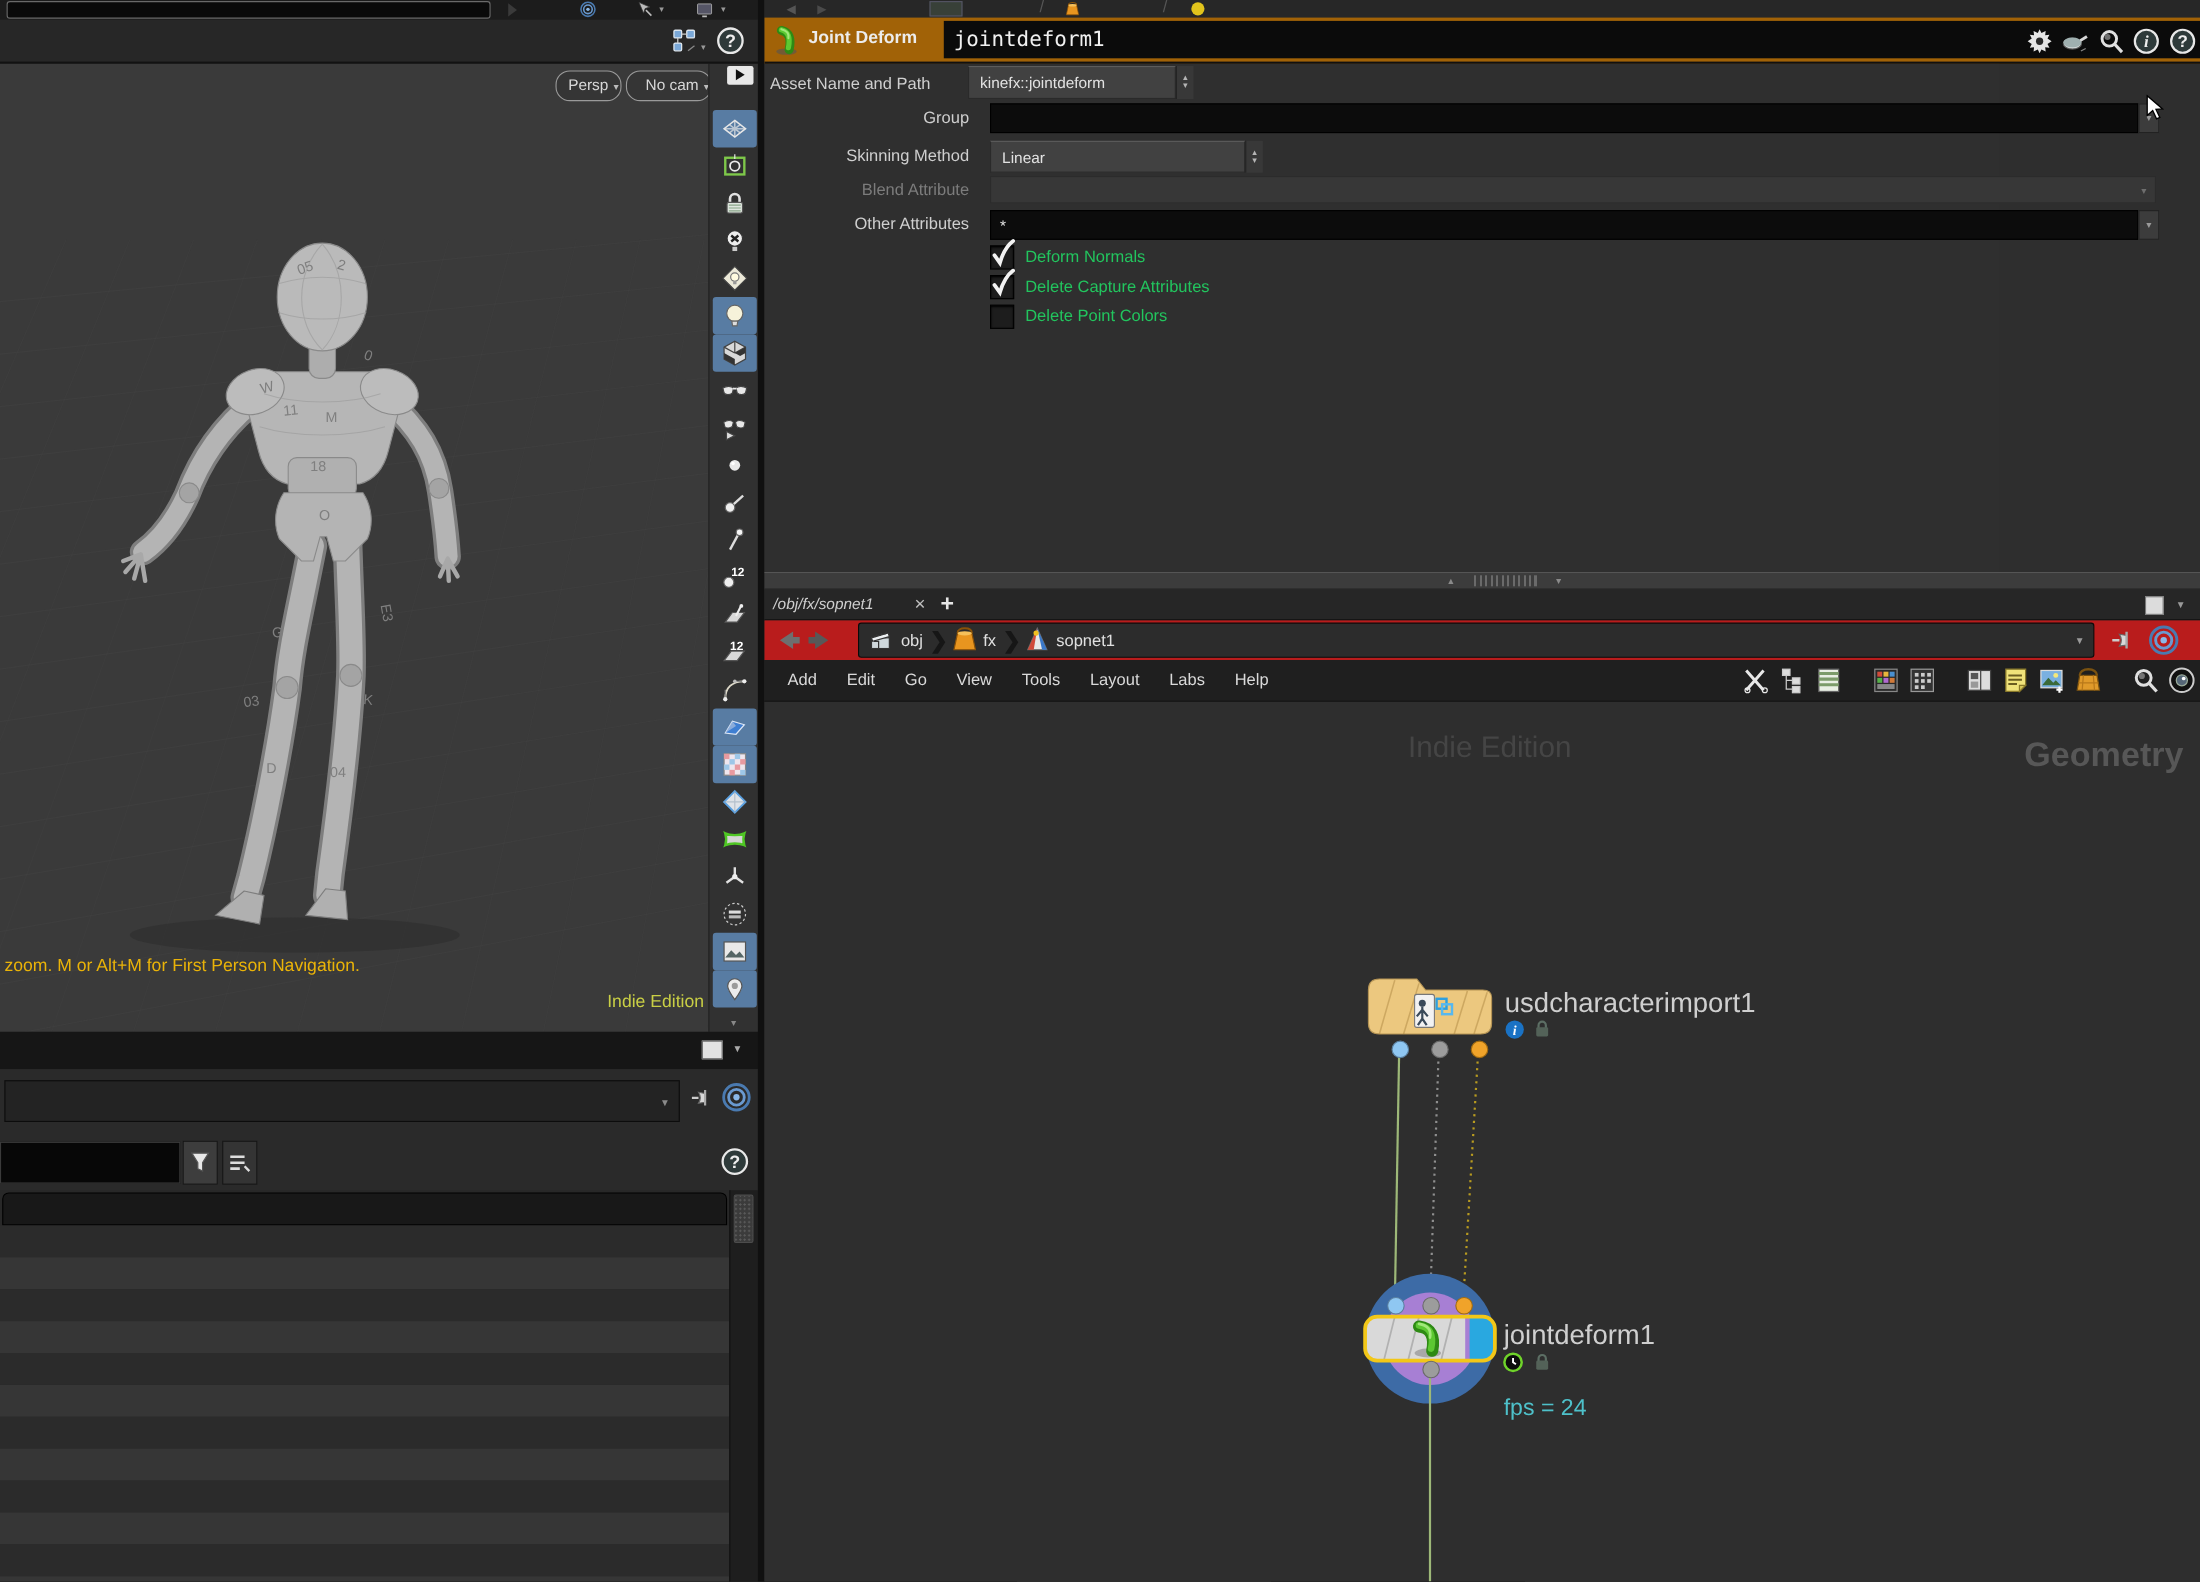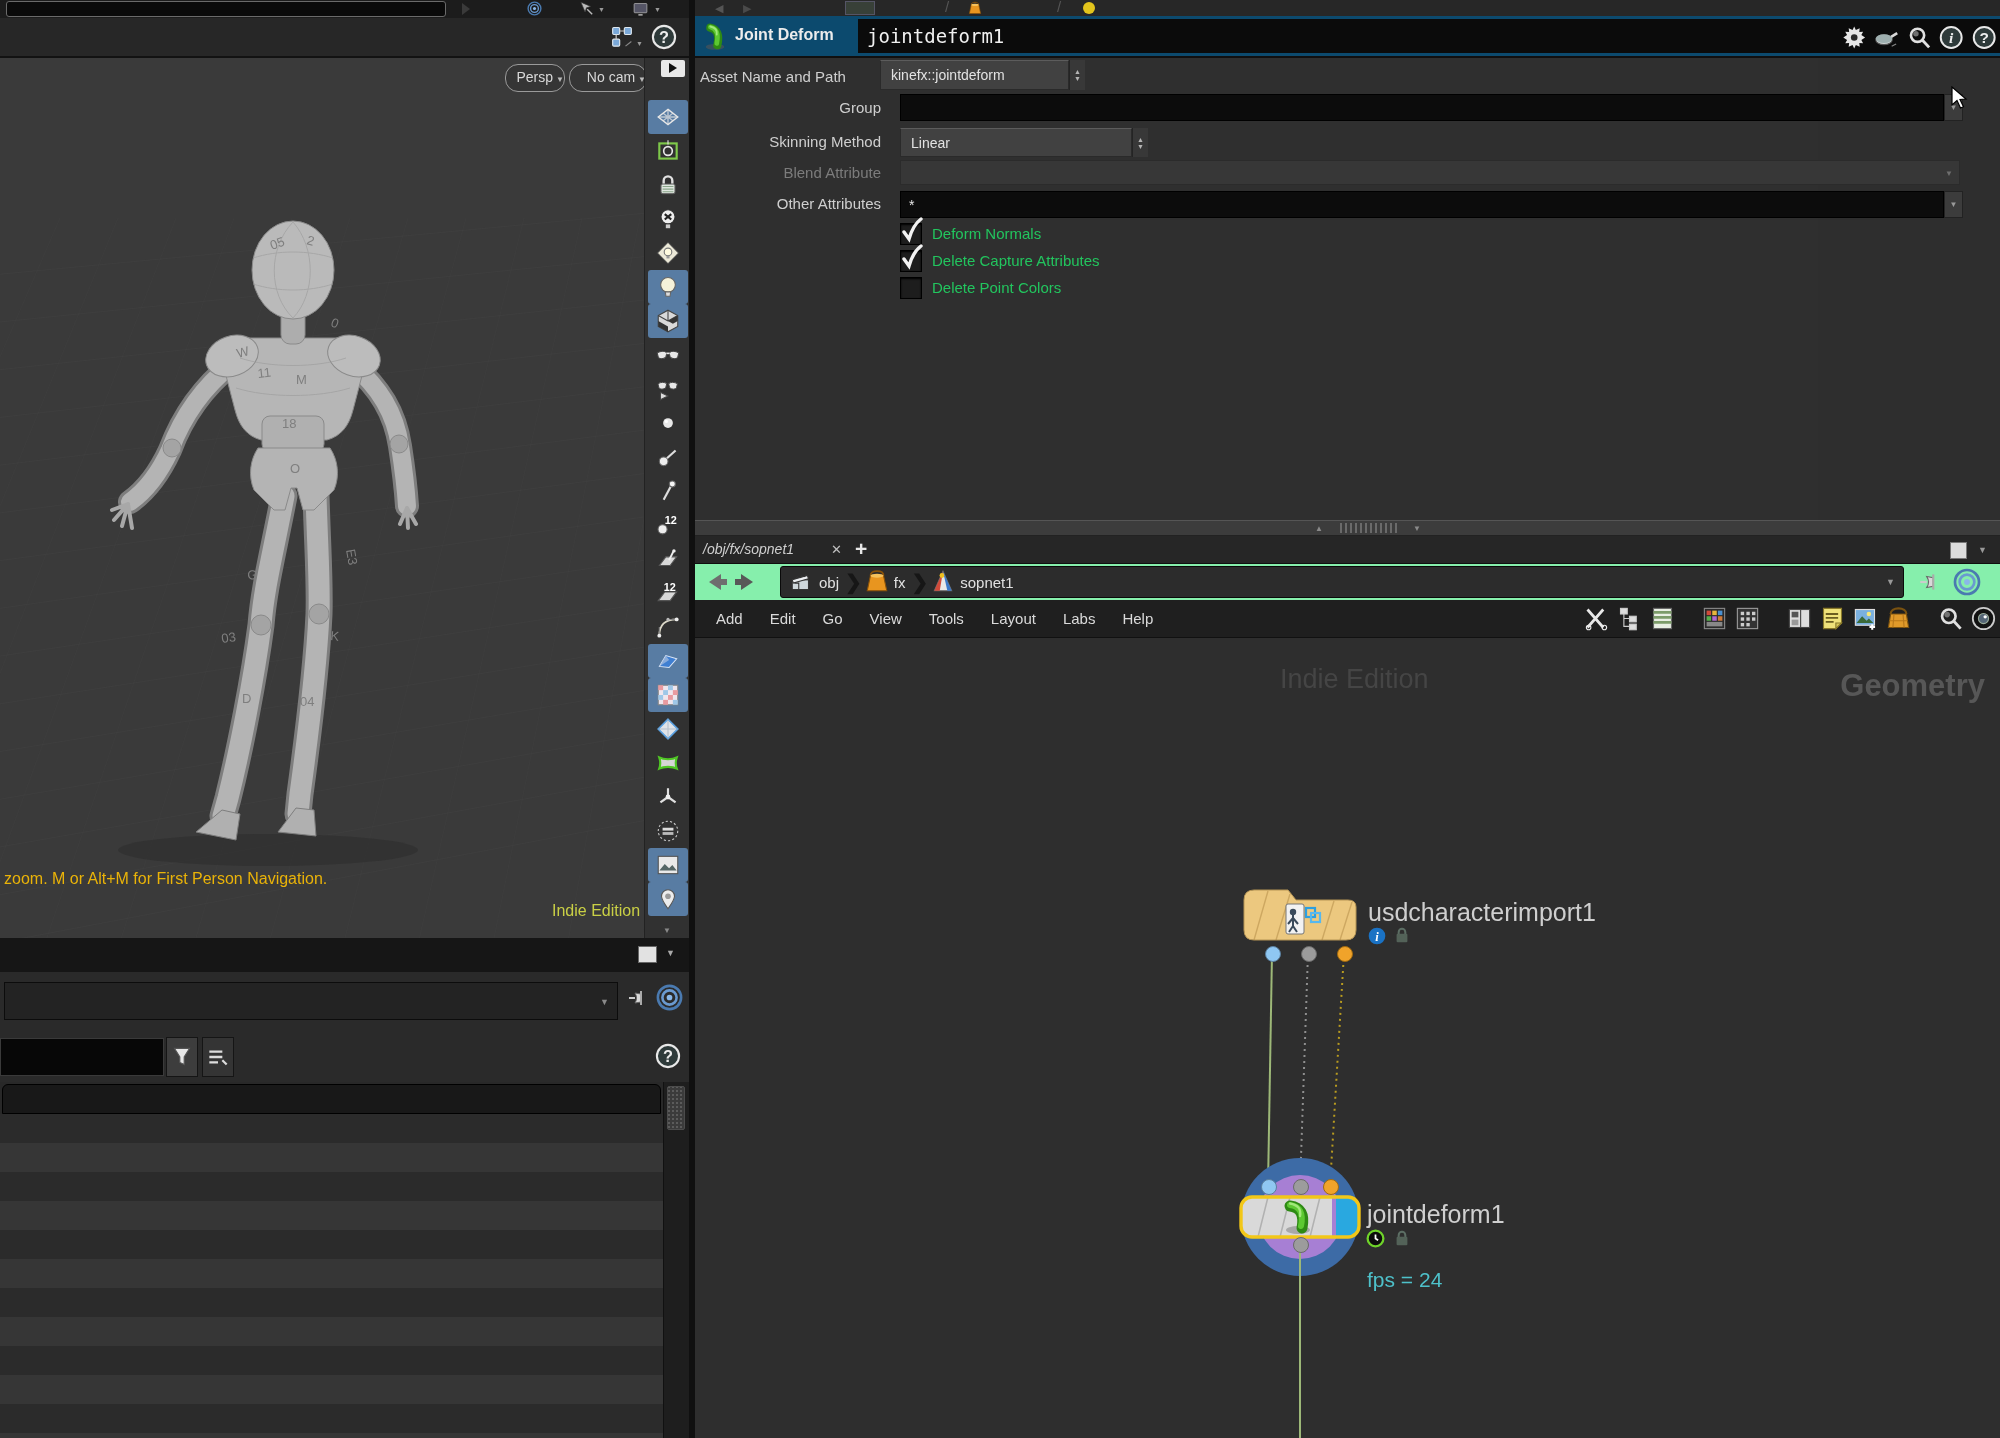--- a/index.html
+++ b/index.html
@@ -438,21 +438,21 @@
     <div class="abs" style="left:250px;top:-2px;color:#555;font-size:15px;">/</div>
     <div class="abs ic" style="left:268px;top:1px;width:24px;height:15px;"><svg viewBox="0 0 24 24">
           <path d="M6 6h12l3 14H3Z" fill="#e8951f" stroke="#8a5208"></path>
           <path d="M6 6c0-2.5 2.5-4 6-4s6 1.5 6 4" fill="none" stroke="#8a5208" stroke-width="1.6"></path>
           <ellipse cx="12" cy="6.2" rx="6" ry="1.8" fill="#f5c05a"></ellipse>
         </svg></div>
     <div class="abs" style="left:362px;top:-2px;color:#555;font-size:15px;">/</div>
     <div class="abs" style="left:388px;top:2px;width:12px;height:12px;border-radius:50%;background:#e2c41c;"></div>
   </div>
 
-  <div class="abs" style="left:695px;top:16px;width:1305px;height:42px;background:#0c4a6e;border-bottom:2px solid #101010;box-sizing:border-box;">
+  <div class="abs" style="left:695px;top:16px;width:1305px;height:42px;background:#a16207;border-bottom:2px solid #101010;box-sizing:border-box;">
     <div class="abs ic" style="left:6px;top:4px;width:28px;height:34px;"><svg viewBox="0 0 24 24">
           <ellipse cx="12" cy="20.5" rx="8" ry="2.5" fill="#555" opacity=".6"></ellipse>
           <path d="M8 4 Q17 6 14 19" fill="none" stroke="#2e8a14" stroke-width="7" stroke-linecap="round"></path>
           <path d="M8 3.5 Q16 5.5 13.5 17.5" fill="none" stroke="#5cc832" stroke-width="4" stroke-linecap="round"></path>
           <path d="M8 3 Q14.5 4.5 13.5 10" fill="none" stroke="#a0e87a" stroke-width="1.6" stroke-linecap="round"></path>
         </svg></div>
     <div class="abs txt" style="left:40px;top:10px;font-size:16px;font-weight:bold;color:#ececec;">Joint Deform</div>
     <div class="abs" style="left:163px;top:3px;width:1660px;height:34px;background:#0b0b0b;display:flex;align-items:center;padding-left:9px;box-sizing:border-box;
          font-family:'DejaVu Sans Mono',monospace;font-size:19px;color:#f0f0f0;">
       <span>jointdeform1</span>
@@ -554,21 +554,21 @@
   </div>
 
   <div class="abs" style="left:695px;top:536px;width:1305px;height:28px;background:#262626;border-bottom:1px solid #0f0f0f;box-sizing:border-box;">
     <div class="abs txt" style="left:8px;top:5px;font-size:14px;font-style:italic;color:#cfcfcf;">/obj/fx/sopnet1</div>
     <div class="abs" style="left:136px;top:6px;font-size:13px;color:#c0c0c0;">✕</div>
     <div class="abs" style="left:160px;top:1px;font-size:21px;font-weight:bold;color:#e6e6e6;">+</div>
     <div class="abs" style="left:1255px;top:6px;width:15px;height:15px;background:#dcdcdc;border:1px solid #777;"></div>
     <div class="abs" style="left:1283px;top:9px;font-size:9px;color:#999;">▼</div>
   </div>
 
-  <div class="abs" style="left:695px;top:564px;width:1305px;height:36px;background:#86efac;">
+  <div class="abs" style="left:695px;top:564px;width:1305px;height:36px;background:#b91c1c;">
     <svg class="abs" style="left:8px;top:6px;" width="26" height="24">
         <path d="M18,4 L6,12 L18,20 Z M18,9 h6 v6 h-6 Z" fill="#6e6e6e"></path>
       </svg>
     <svg class="abs" style="left:38px;top:6px;" width="26" height="24">
         <path d="M8,4 L20,12 L8,20 Z M2,9 h6 v6 h-6 Z" fill="#585858"></path>
       </svg>
     <div class="abs" style="left:85px;top:2px;width:1124px;height:32px;background:#2c2c2c;border:1px solid #0a0a0a;border-radius:3px;box-sizing:border-box;display:flex;align-items:center;padding-left:8px;">
       <span class="ic" style="width:26px;height:26px;"><svg viewBox="0 0 24 24">
             <rect x="3" y="10" width="15" height="9" fill="#cfd8dc" stroke="#333"></rect>
             <path d="M3 10 17 6l1 3L4 13Z" fill="#eceff1" stroke="#333"></path>

